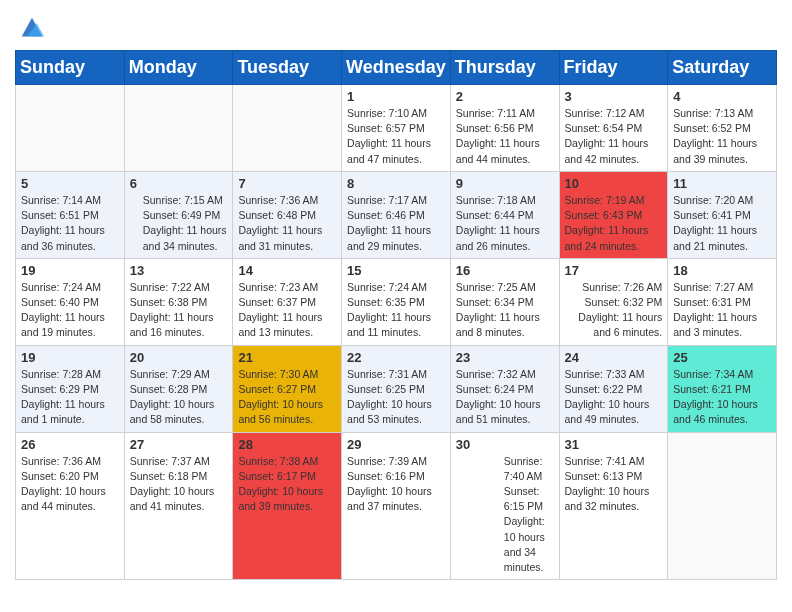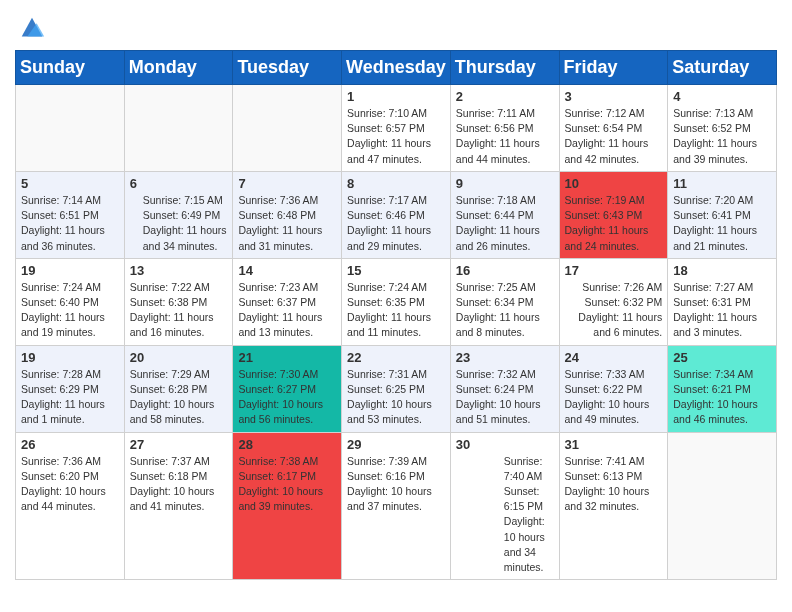--- a/index.html
+++ b/index.html
@@ -256,21 +256,21 @@
             <div class="day-info" style="white-space: pre-line;">Sunrise: 7:28 AM
 Sunset: 6:29 PM
 Daylight: 11 hours and 1 minute.</div>
           </td>
           <td style="background: rgb(238, 242, 251);">
             <div class="day-number">20</div>
             <div class="day-info" style="white-space: pre-line;">Sunrise: 7:29 AM
 Sunset: 6:28 PM
 Daylight: 10 hours and 58 minutes.</div>
           </td>
-          <td style="background: #14b8a6; margin-left: 20px;">
+          <td style="background: #eab308; margin-left: 20px;">
             <div class="day-number">21</div>
             <div class="day-info" style="white-space: pre-line;">Sunrise: 7:30 AM
 Sunset: 6:27 PM
 Daylight: 10 hours and 56 minutes.</div>
           </td>
           <td style="background: rgb(238, 242, 251);">
             <div class="day-number">22</div>
             <div class="day-info" style="white-space: pre-line;">Sunrise: 7:31 AM
 Sunset: 6:25 PM
 Daylight: 10 hours and 53 minutes.</div>

